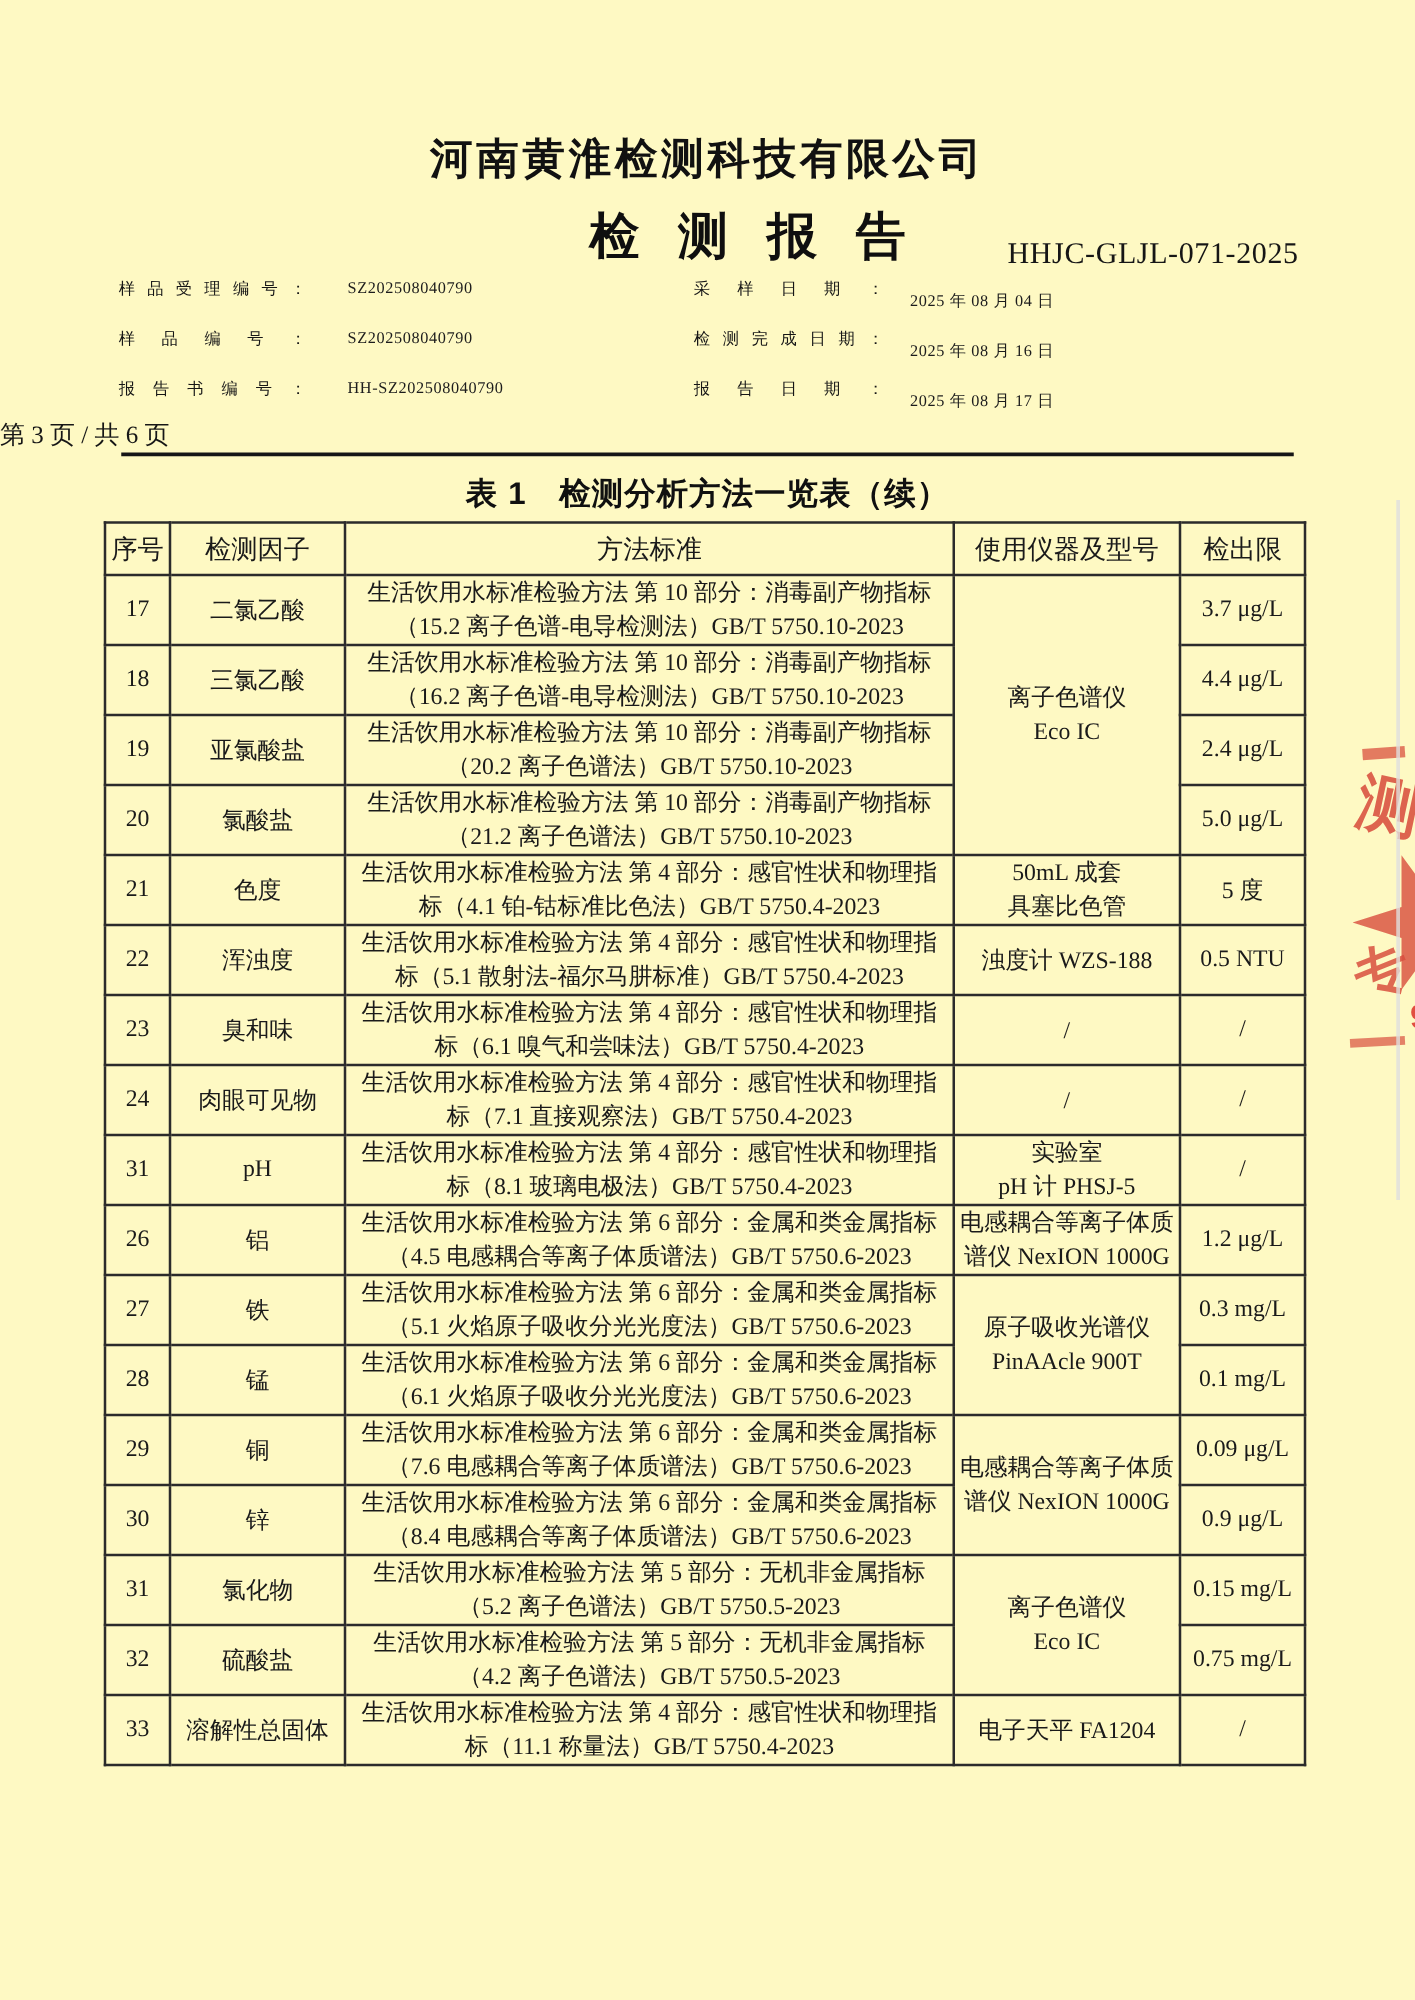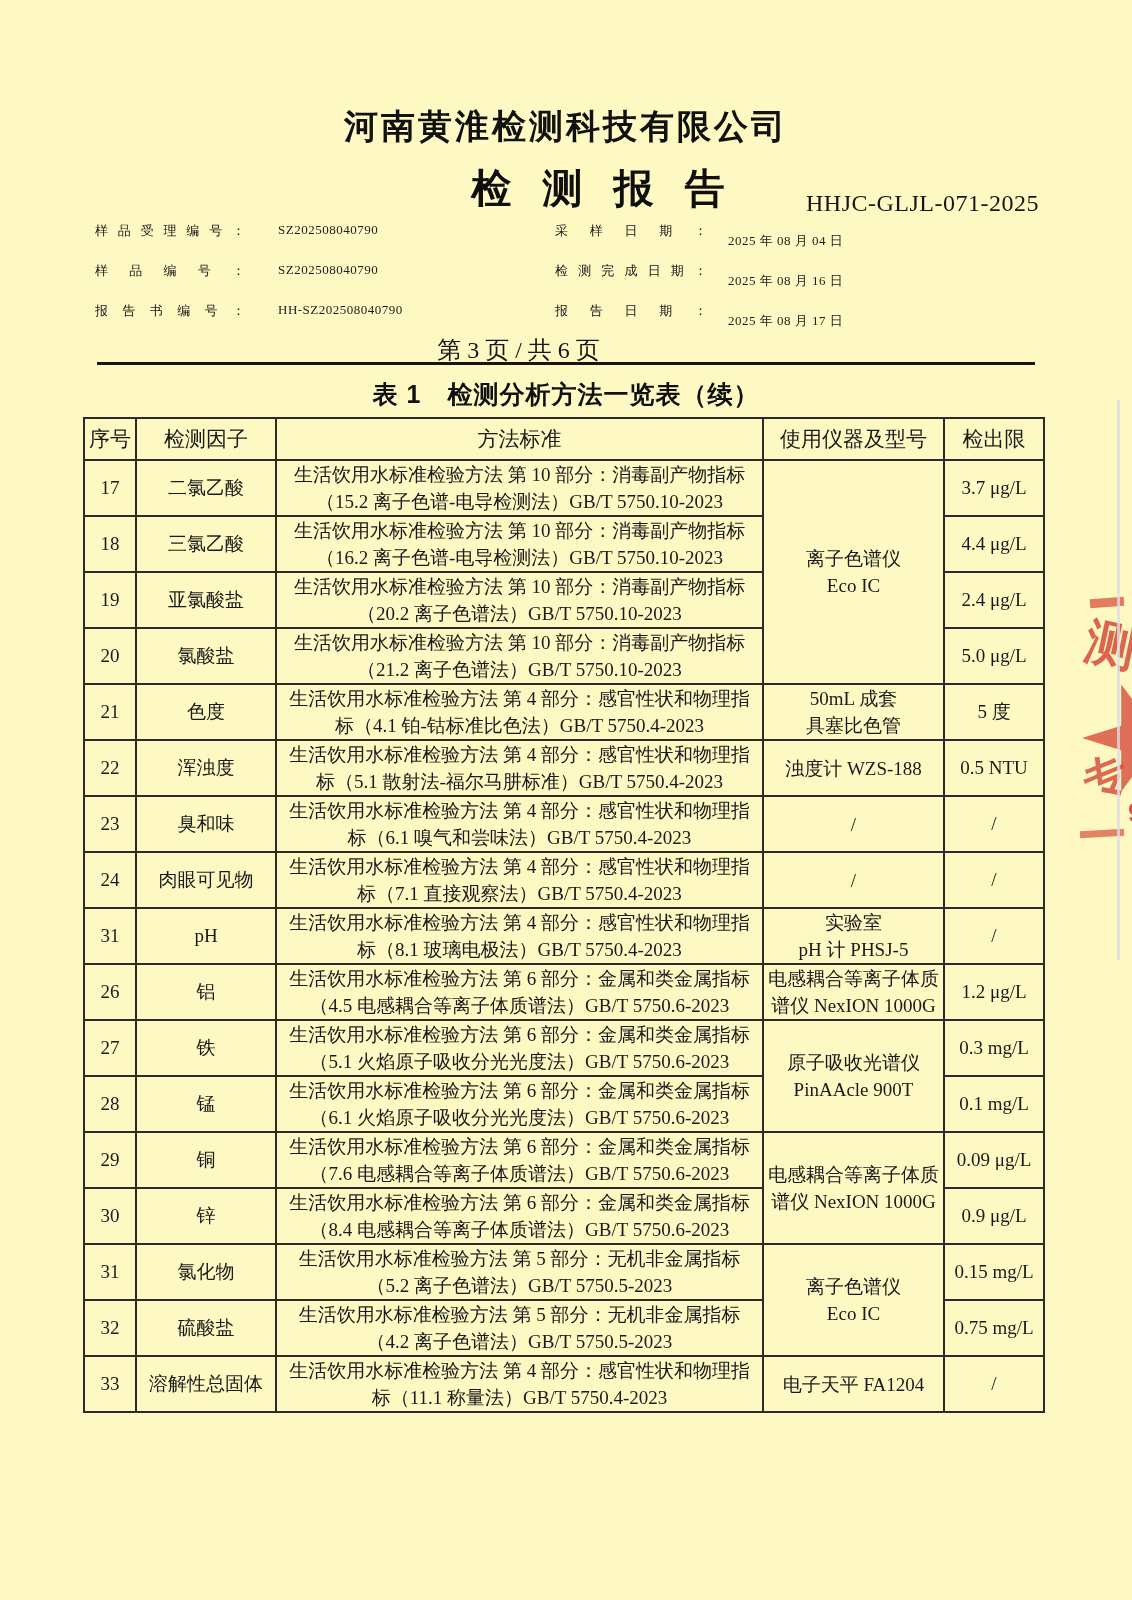--- a/index.html
+++ b/index.html
@@ -35,21 +35,21 @@
     text-align:justify;text-align-last:justify;color:#161616;
   }
   .m-value{position:absolute;left:183px;top:0;letter-spacing:.5px;}
   .m-label-r{
     position:absolute;left:460px;top:0;width:152px;
     text-align:justify;text-align-last:justify;color:#161616;
   }
   .m-value-r{position:absolute;left:633px;top:0;letter-spacing:.5px;margin-top:10px;}
   .page-indicator{
     position:absolute;left:0;top:334px;width:1037px;
-    text-align:center;font-size:24px;color:#161616;
+    text-align:left;font-size:20px;color:#161616;
   }
   .rule{
     position:absolute;left:97px;top:362px;width:938px;height:3px;
     background:#161616;
   }
   .table-title{
     position:absolute;top:378px;left:0;width:100%;
     text-align:center;font-size:25px;font-weight:700;letter-spacing:1px;
     font-family:"Liberation Sans","DejaVu Sans",sans-serif;color:#101010;
   }

